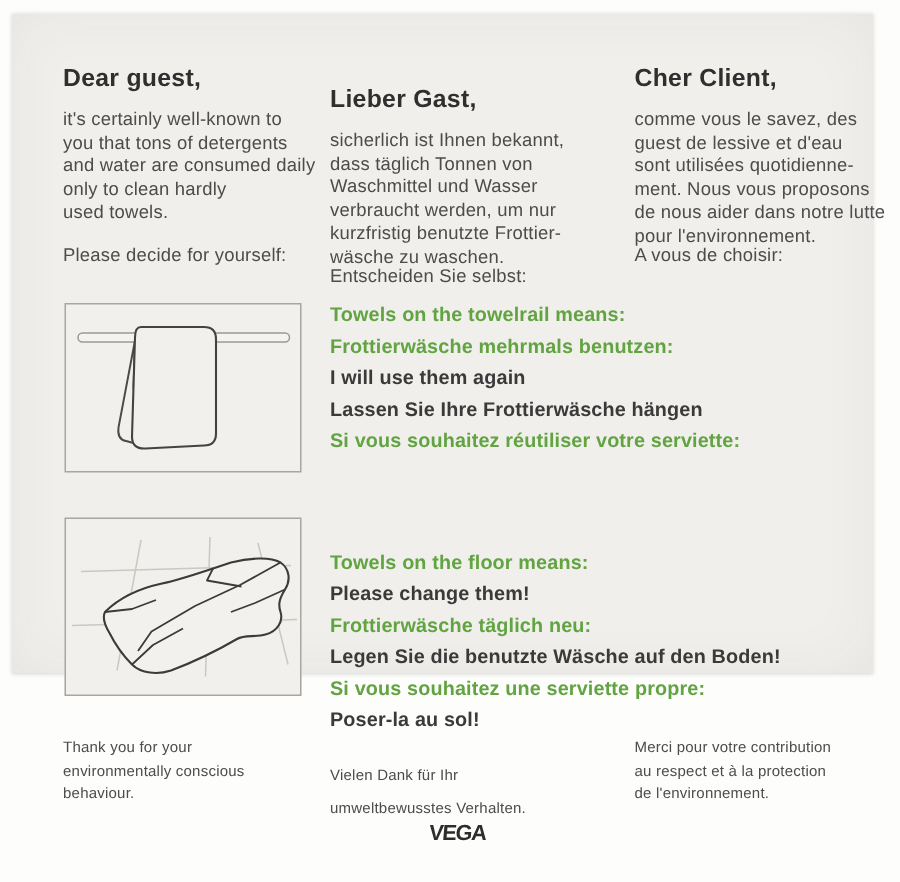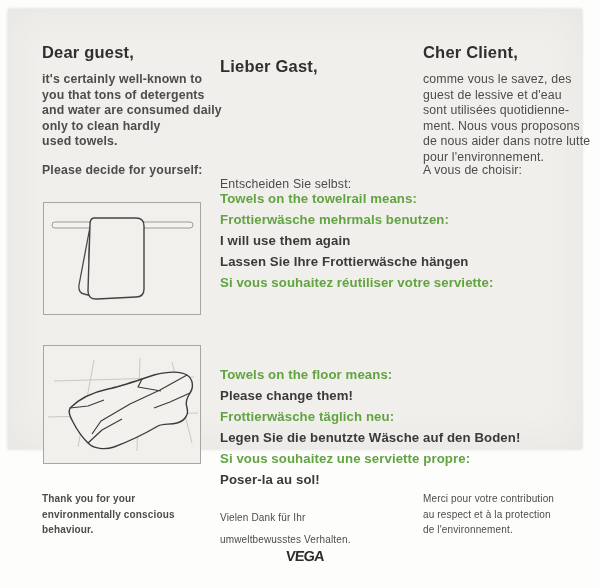--- a/index.html
+++ b/index.html
@@ -7,21 +7,21 @@
     width:600px; height:588px; position:relative;
     background:#fdfdfc;
     font-family:"Liberation Sans", sans-serif;
     overflow:hidden;
   }
   .card {
     position:absolute; left:8px; top:9px; width:574px; height:440px;
     background:#f0efeb;
     box-shadow: 0 0 3px rgba(0,0,0,.16), inset 0 0 40px rgba(70,65,50,.05);
   }
-  .c1 { left:34px;font-weight:bold; }  .c2 { left:212px;margin-top:14px; }  .c3 { left:415px; }
+  .c1 { left:34px; }  .c2 { left:212px;margin-top:14px; }  .c3 { left:415px; }
   .col-heading {
     position:absolute; top:34px; font-size:16.5px; font-weight:bold;
     color:#2f2f2f; letter-spacing:.2px;
   }
   .body-block {
     position:absolute; top:63px; font-size:12.3px; line-height:15.5px;
     color:#4c4c4c; letter-spacing:.15px; white-space:nowrap;
   }
   .decide {
     position:absolute; top:154px; font-size:12.3px; color:#4c4c4c;
@@ -37,21 +37,21 @@
     border:1px solid #a7a6a1; background:#f1f0ec; box-sizing:border-box;
   }
   #box1 { top:193px; height:113px; }
   #box2 { top:336px; height:119px; }
   .box svg { display:block; width:100%; height:100%; }
   .section {
     position:absolute; left:212px; width:362px;
     font-size:13.2px; font-weight:bold; line-height:21px;
     letter-spacing:.1px; white-space:nowrap;
   }
-  #sec1 { top:179px; }
+  #sec1 { top:190px; }
   #sec2 { top:355px; }
   .row.g { color:#62a342; }
   .row.k { color:#3a3a3a; }
   .logo {
     position:absolute; left:278px; top:539px;
     font-size:14.5px; font-weight:800; color:#2d2d2d;
     letter-spacing:-0.8px; transform:skewX(-5deg);
   }
 </style>
 </head>
@@ -63,20 +63,28 @@
   <div class="body-block c1">
     <div>it's certainly well-known to</div>
     <div>you that tons of detergents</div>
     <div>and water are consumed daily</div>
     <div>only to clean hardly</div>
     <div>used towels.</div>
   </div>
   <div class="decide c1">Please decide for yourself:</div>
 
   <div class="col-heading c2">Lieber Gast,</div>
+  <div class="body-block c2">
+    <div>sicherlich ist Ihnen bekannt,</div>
+    <div>dass täglich Tonnen von</div>
+    <div>Waschmittel und Wasser</div>
+    <div>verbraucht werden, um nur</div>
+    <div>kurzfristig benutzte Frottier-</div>
+    <div>wäsche zu waschen.</div>
+  </div>
   <div class="decide c2">Entscheiden Sie selbst:</div>
 
   <div class="col-heading c3">Cher Client,</div>
   <div class="body-block c3">
     <div>comme vous le savez, des</div>
     <div>guest de lessive et d'eau</div>
     <div>sont utilisées quotidienne-</div>
     <div>ment. Nous vous proposons</div>
     <div>de nous aider dans notre lutte</div>
     <div>pour l'environnement.</div>

